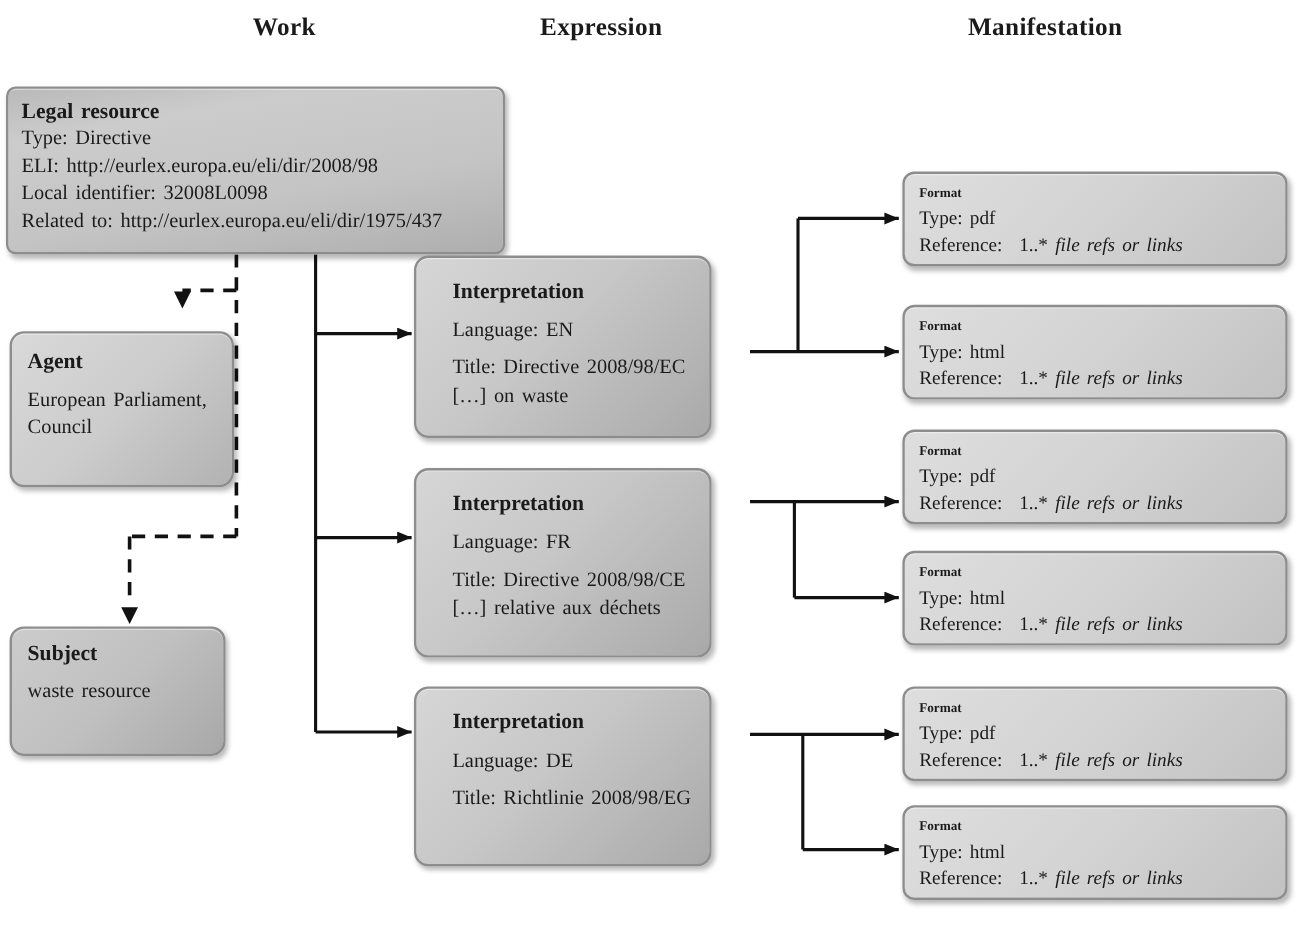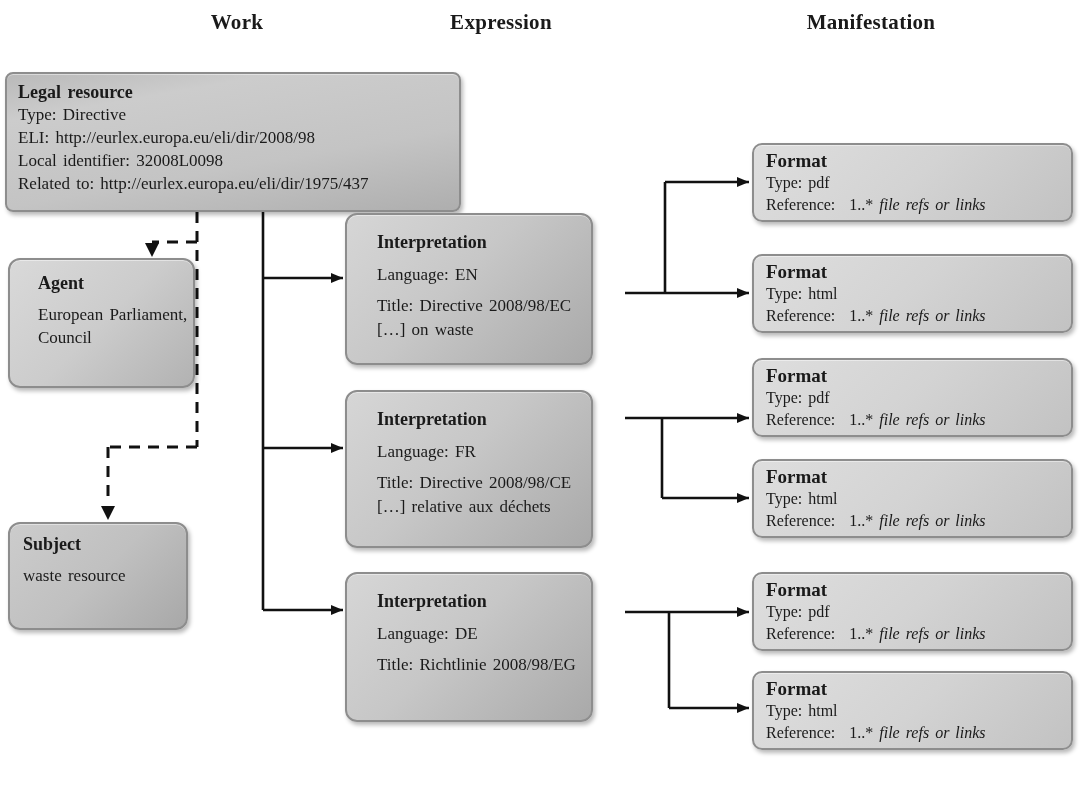--- a/index.html
+++ b/index.html
@@ -14,38 +14,38 @@
   }
   .box{
     position:absolute;box-sizing:border-box;
     border:2px solid #8d8d8d;border-radius:12px;
     background:linear-gradient(135deg,#d6d6d6 0%,#c7c7c7 45%,#a9a9a9 100%);
     box-shadow:2px 3px 4px rgba(0,0,0,0.28), inset 0 1px 0 rgba(255,255,255,0.45);
     padding:10px 13px;word-spacing:2px;
   }
   .box-title{font-weight:bold;font-size:18px;line-height:22px;}
   .box-line{font-size:17px;line-height:23px;white-space:nowrap;}
-  .legal{left:5px;top:72px;width:456px;height:140px;border-radius:8px;
+  .legal{left:5px;top:72px;width:416px;height:140px;border-radius:8px;
     background:linear-gradient(170deg,#b9b9b9 0%,#cccccc 22%,#c4c4c4 62%,#aeaeae 100%);
     padding:7px 11px;}
-  .agent{left:8px;top:258px;width:187px;height:130px;padding:12px 28px;
+  .agent{left:8px;top:276px;width:187px;height:130px;padding:12px 13px;
     background:linear-gradient(135deg,#d9d9d9 0%,#cccccc 50%,#b2b2b2 100%);}
   .subject{left:8px;top:522px;width:180px;height:108px;padding:9px 13px;
     background:linear-gradient(135deg,#cccccc 0%,#c0c0c0 50%,#a8a8a8 100%);}
   .agent .box-title,.subject .box-title{margin-bottom:9px;}
   .interp{left:345px;width:248px;padding:16px 30px;}
   .interp .box-title{margin-bottom:10px;}
   .interp .lang{margin-bottom:7px;}
   .interp .box-line{line-height:24px;}
   .interp-en{top:213px;height:152px;}
   .interp-fr{top:390px;height:158px;}
   .interp-de{top:572px;height:150px;}
   .format{left:752px;width:321px;height:79px;border-radius:10px;padding:5px 12px;
     background:linear-gradient(135deg,#dedede 0%,#d3d3d3 50%,#c2c2c2 100%);}
-  .format .box-title{font-size:19px;line-height:22px;}
+  .format .box-title{font-size:11px;line-height:22px;}
   .format .box-line{font-size:16px;line-height:22px;}
   .fmt-1{top:143px;} .fmt-2{top:254px;} .fmt-3{top:358px;}
   .fmt-4{top:459px;} .fmt-5{top:572px;} .fmt-6{top:671px;}
   .ref-card{margin-left:14px;}
   .ref-note{font-style:italic;margin-left:6px;margin-top:20px;}
 </style>
 </head>
 <body>
 
 <div class="canvas">

